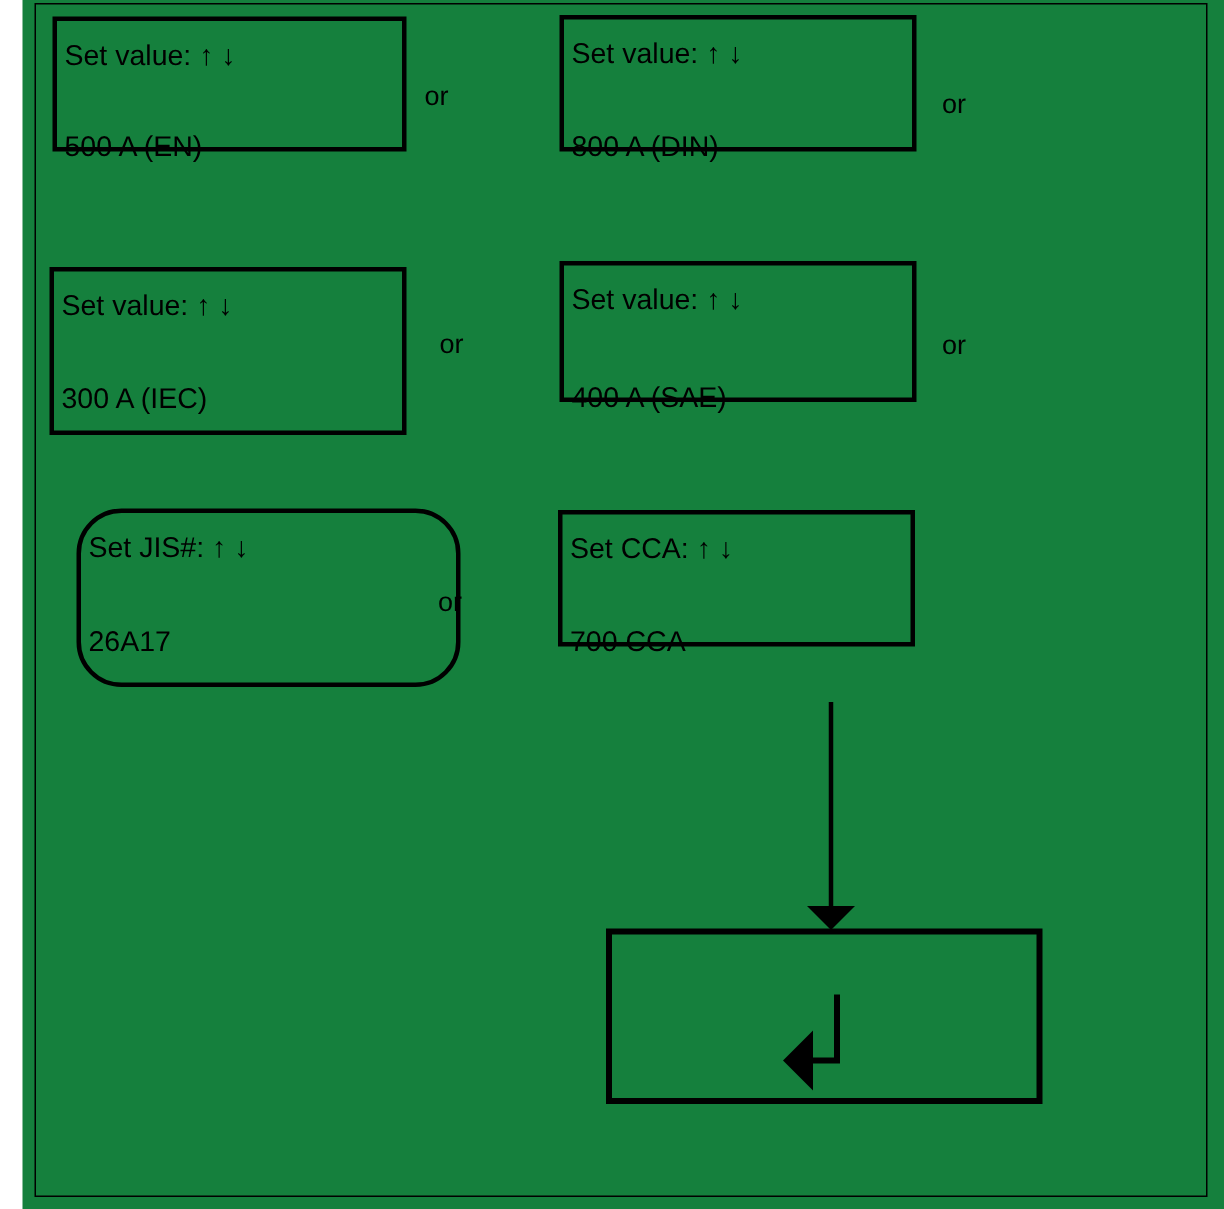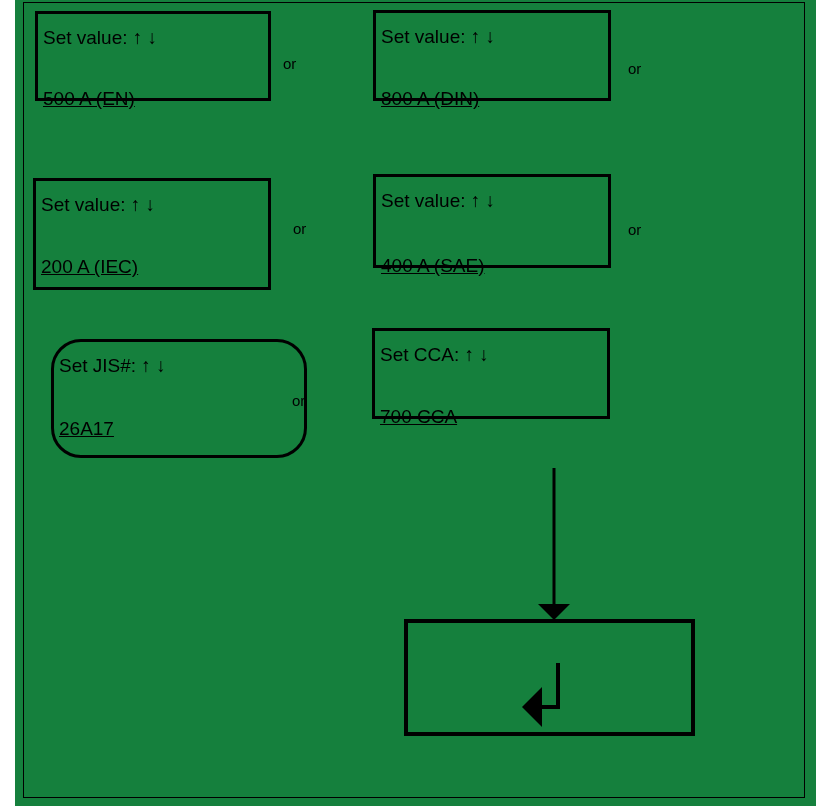--- a/index.html
+++ b/index.html
@@ -14,33 +14,33 @@
     position:absolute; left:8px; top:2px; width:780px; height:794px;
     border:1px solid #000000;
   }
 
   .screen {
     position:absolute; box-sizing:border-box;
     border:3px solid #000000; background:transparent;
     font-size:19px; line-height:22px;
   }
   .screen .l1 { position:absolute; top:13px; left:5px; white-space:nowrap; }
-  .screen .l2 { position:absolute; left:5px; white-space:nowrap;text-decoration:underline; }
+  .screen .l2 { position:absolute; left:5px; white-space:nowrap; }
   .overlap .l2 { bottom:-12px; }
 
   .screen-en  { left:20px;  top:11px;  width:236px; height:90px; }
   .screen-din { left:358px; top:10px;  width:238px; height:91px; }
   .screen-iec { left:18px;  top:178px; width:238px; height:112px; }
   .screen-sae { left:358px; top:174px; width:238px; height:94px; }
   .screen-jis { left:36px;  top:339px; width:256px; height:119px;border-radius:30px; }
-  .screen-cca { left:357px; top:328px; width:238px; height:91px; }
+  .screen-cca { left:357px; top:340px; width:238px; height:91px; }
   .screen-iec .l2 { bottom:9px; }
   .screen-jis .l2 { bottom:15px; }
 
-  .or-label { position:absolute; font-size:15px; line-height:22px; }
+  .or-label { position:absolute; font-size:18px; line-height:22px; }
   .or-1 { left:268px; top:53px; }
   .or-2 { left:613px; top:58px; }
   .or-3 { left:278px; top:218px; }
   .or-4 { left:613px; top:219px; }
   .or-5 { left:277px; top:390px; }
 
   .down-arrow { position:absolute; left:520px; top:467px; }
 
   .enter-box {
     position:absolute; box-sizing:border-box;
@@ -63,21 +63,21 @@
   <div class="or-label or-1">or</div>
 
   <div class="screen screen-din overlap">
     <div class="l1">Set value: ↑ ↓</div>
     <div class="l2">800 A (DIN)</div>
   </div>
   <div class="or-label or-2">or</div>
 
   <div class="screen screen-iec">
     <div class="l1">Set value: ↑ ↓</div>
-    <div class="l2">200 A (IEC)</div>
+    <div class="l2">300 A (IEC)</div>
   </div>
   <div class="or-label or-3">or</div>
 
   <div class="screen screen-sae overlap">
     <div class="l1">Set value: ↑ ↓</div>
     <div class="l2">400 A (SAE)</div>
   </div>
   <div class="or-label or-4">or</div>
 
   <div class="screen screen-jis">

